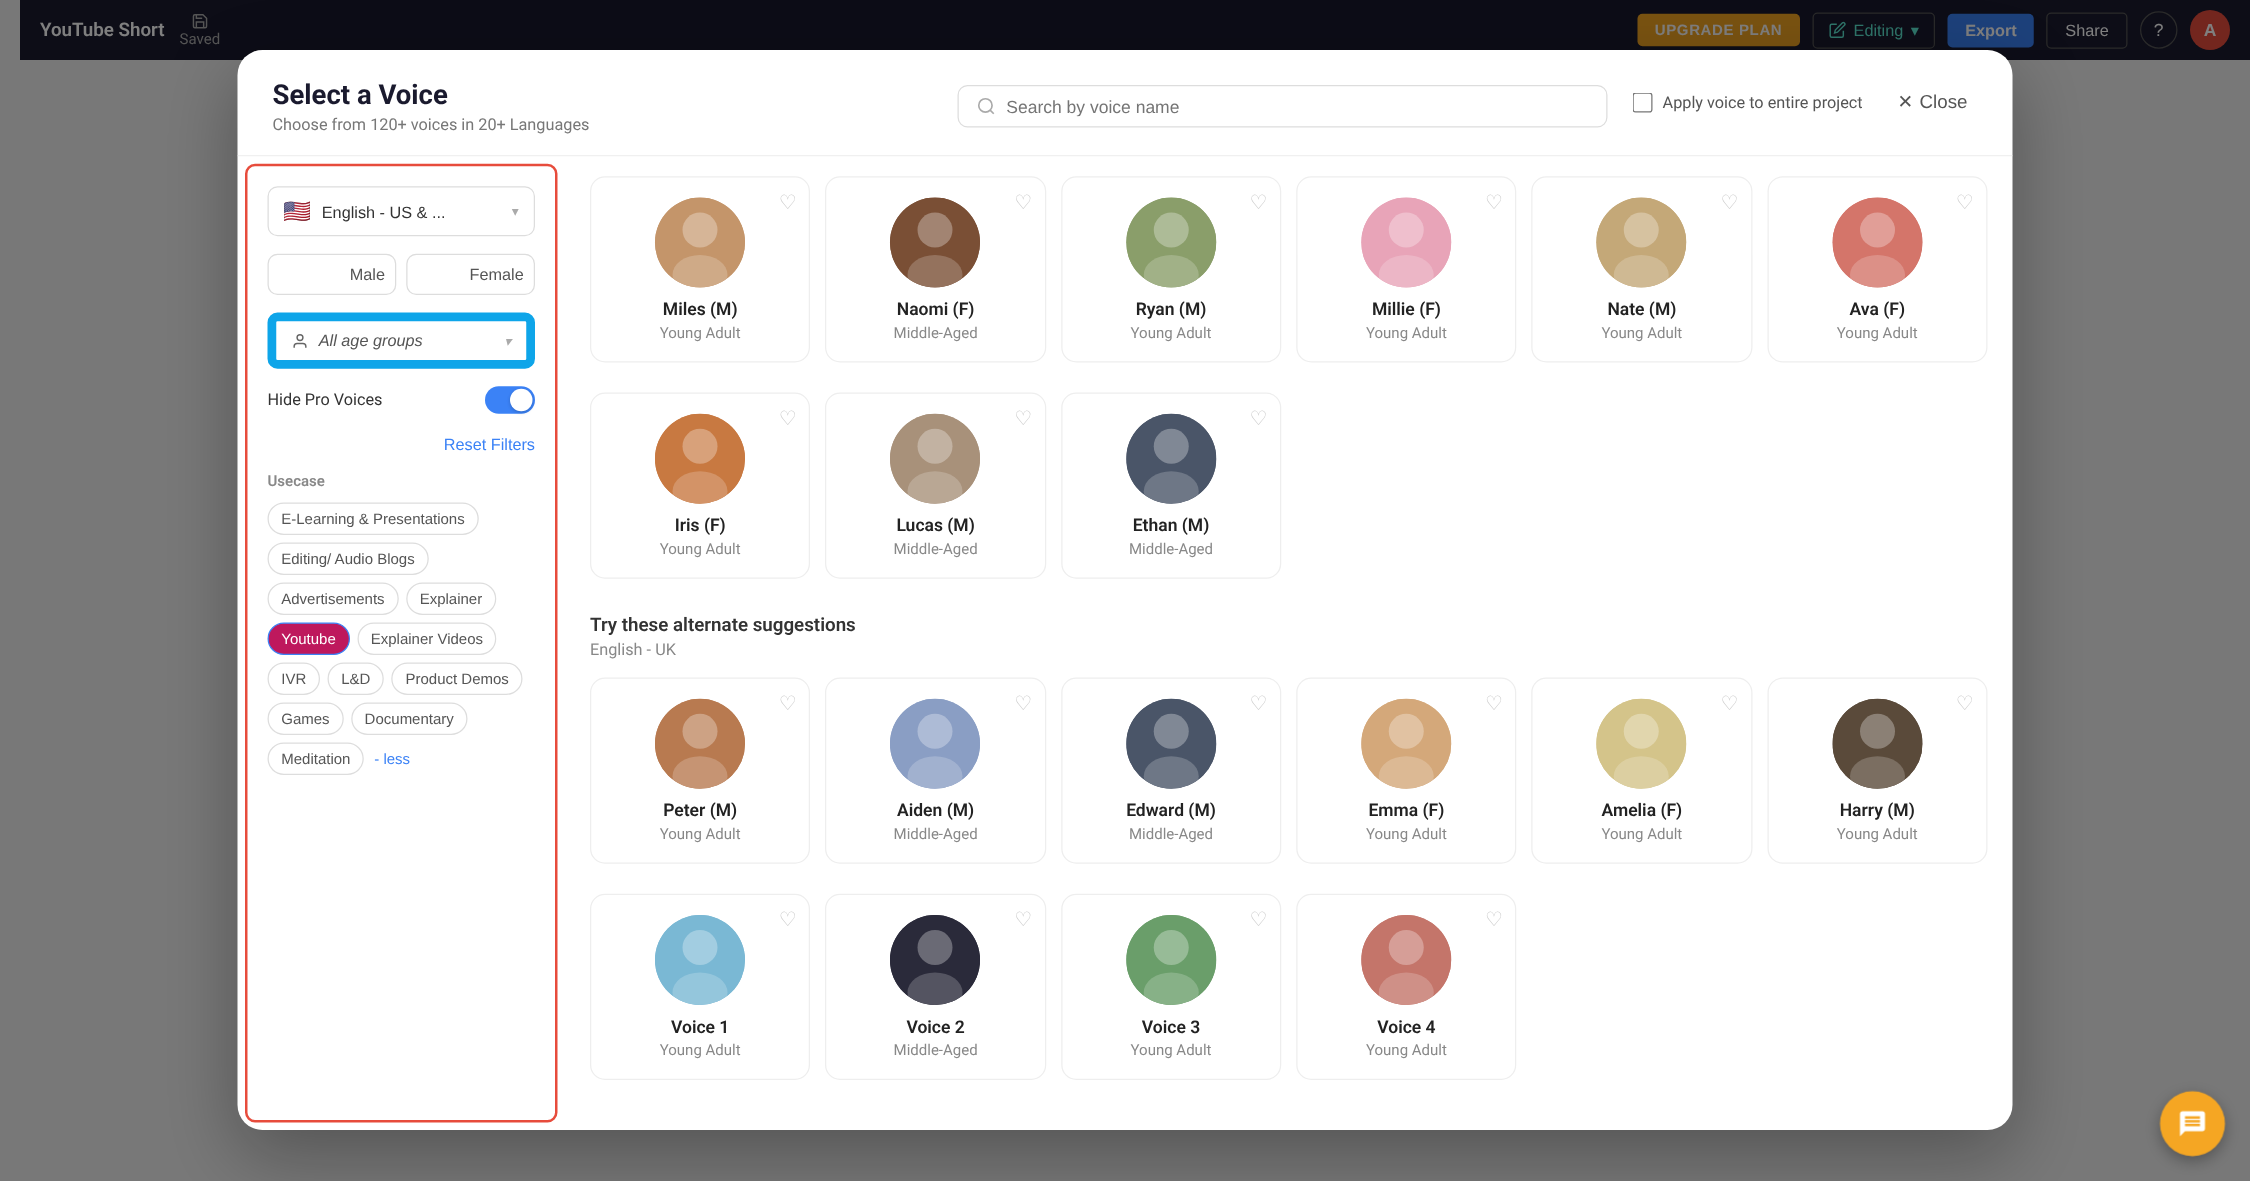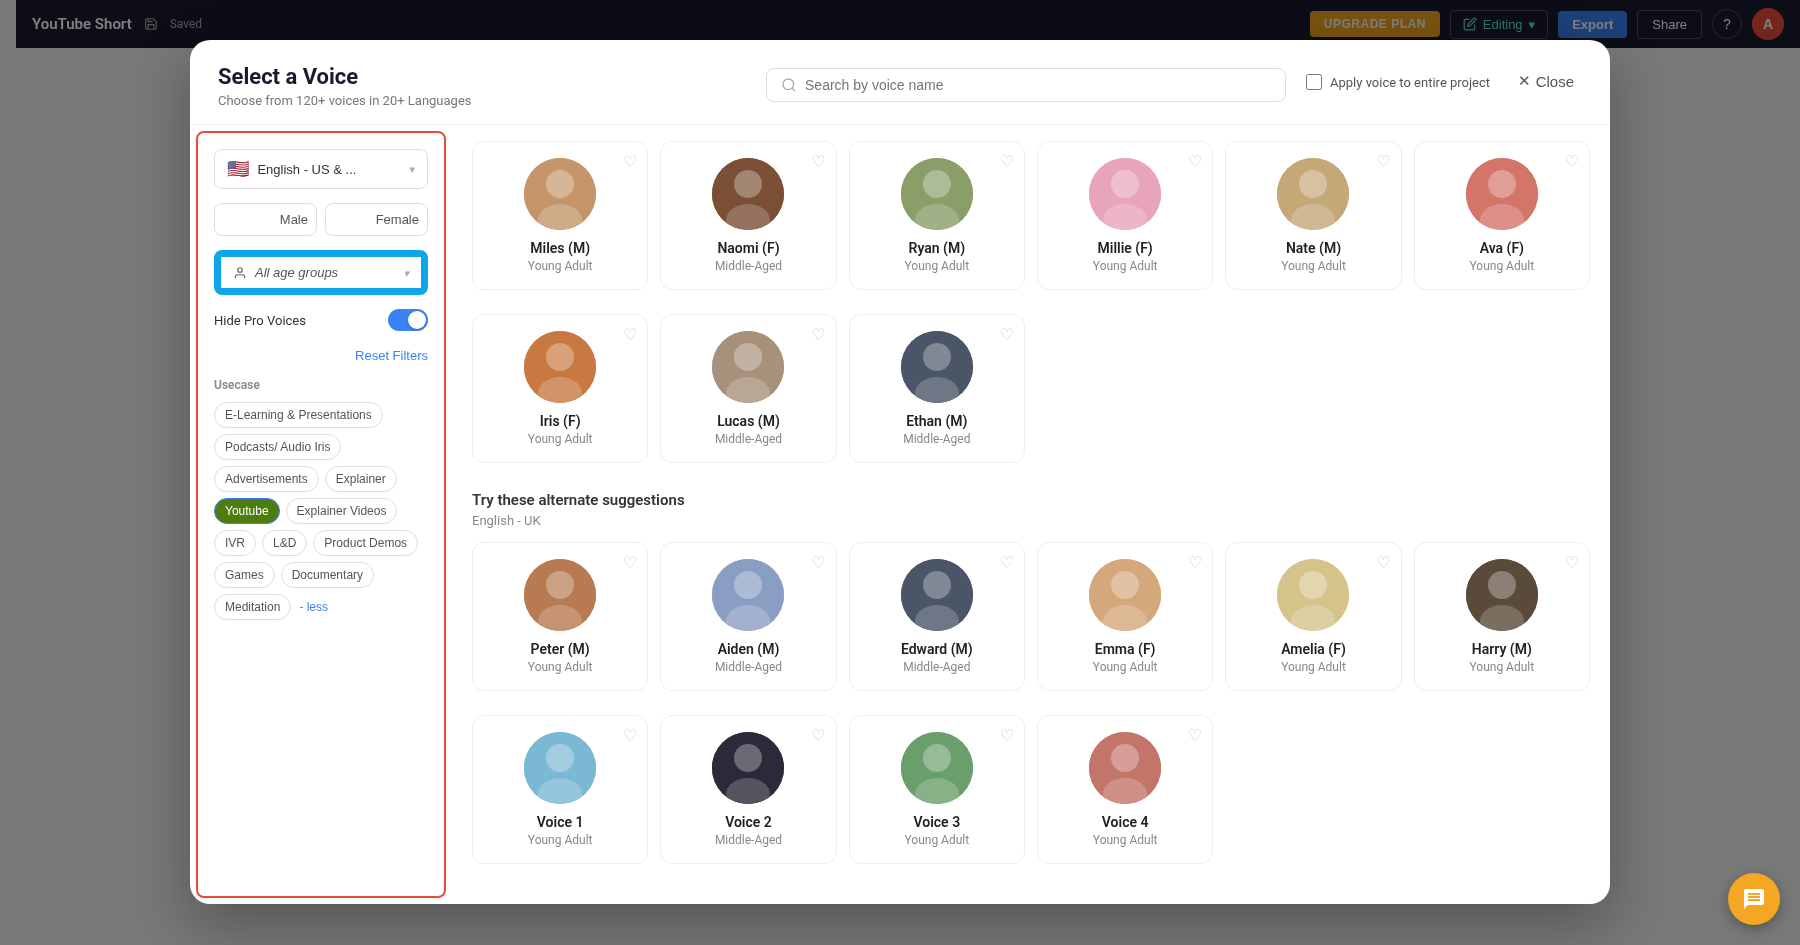--- a/index.html
+++ b/index.html
@@ -27,21 +27,22 @@
       color: #fff;
       font-size: 15px;
       font-weight: 600;
       margin-right: 12px;
     }
     .saved-badge {
       color: #aaa;
       font-size: 12px;
       display: flex;
       align-items: center;
-      gap: 12px;
+      gap: 0;
+      flex-direction: column;
     }
     .app-bar-right {
       margin-left: auto;
       display: flex;
       align-items: center;
       gap: 10px;
     }
     .upgrade-btn {
       background: #f5a623;
       color: #fff;
@@ -353,21 +354,21 @@
     .usecase-tag {
       padding: 5px 10px;
       border-radius: 20px;
       border: 1px solid #ddd;
       font-size: 12px;
       color: #555;
       cursor: pointer;
       background: #fff;
     }
     .usecase-tag.active {
-      background: #4d7c0f;
+      background: #be185d;
       color: #fff;
       border-color: #3b82f6;
     }
     .less-link {
       font-size: 12px;
       color: #3b82f6;
       cursor: pointer;
       background: none;
       border: none;
       padding: 5px 2px;
@@ -554,21 +555,21 @@
           <div class="toggle"></div>
         </div>
 
         <div class="reset-filters">
           <button class="reset-filters-link">Reset Filters</button>
         </div>
 
         <div class="usecase-label">Usecase</div>
         <div class="usecase-tags" id="usecase-tags">
         <button class="usecase-tag">E-Learning &amp; Presentations</button>
-            <button class="usecase-tag">Podcasts/ Audio Iris</button>
+            <button class="usecase-tag">Editing/ Audio Blogs</button>
             <button class="usecase-tag">Advertisements</button>
             <button class="usecase-tag">Explainer</button>
             <button class="usecase-tag active">Youtube</button>
             <button class="usecase-tag">Explainer Videos</button>
             <button class="usecase-tag">IVR</button>
             <button class="usecase-tag">L&amp;D</button>
             <button class="usecase-tag">Product Demos</button>
             <button class="usecase-tag">Games</button>
             <button class="usecase-tag">Documentary</button>
             <button class="usecase-tag">Meditation</button>

